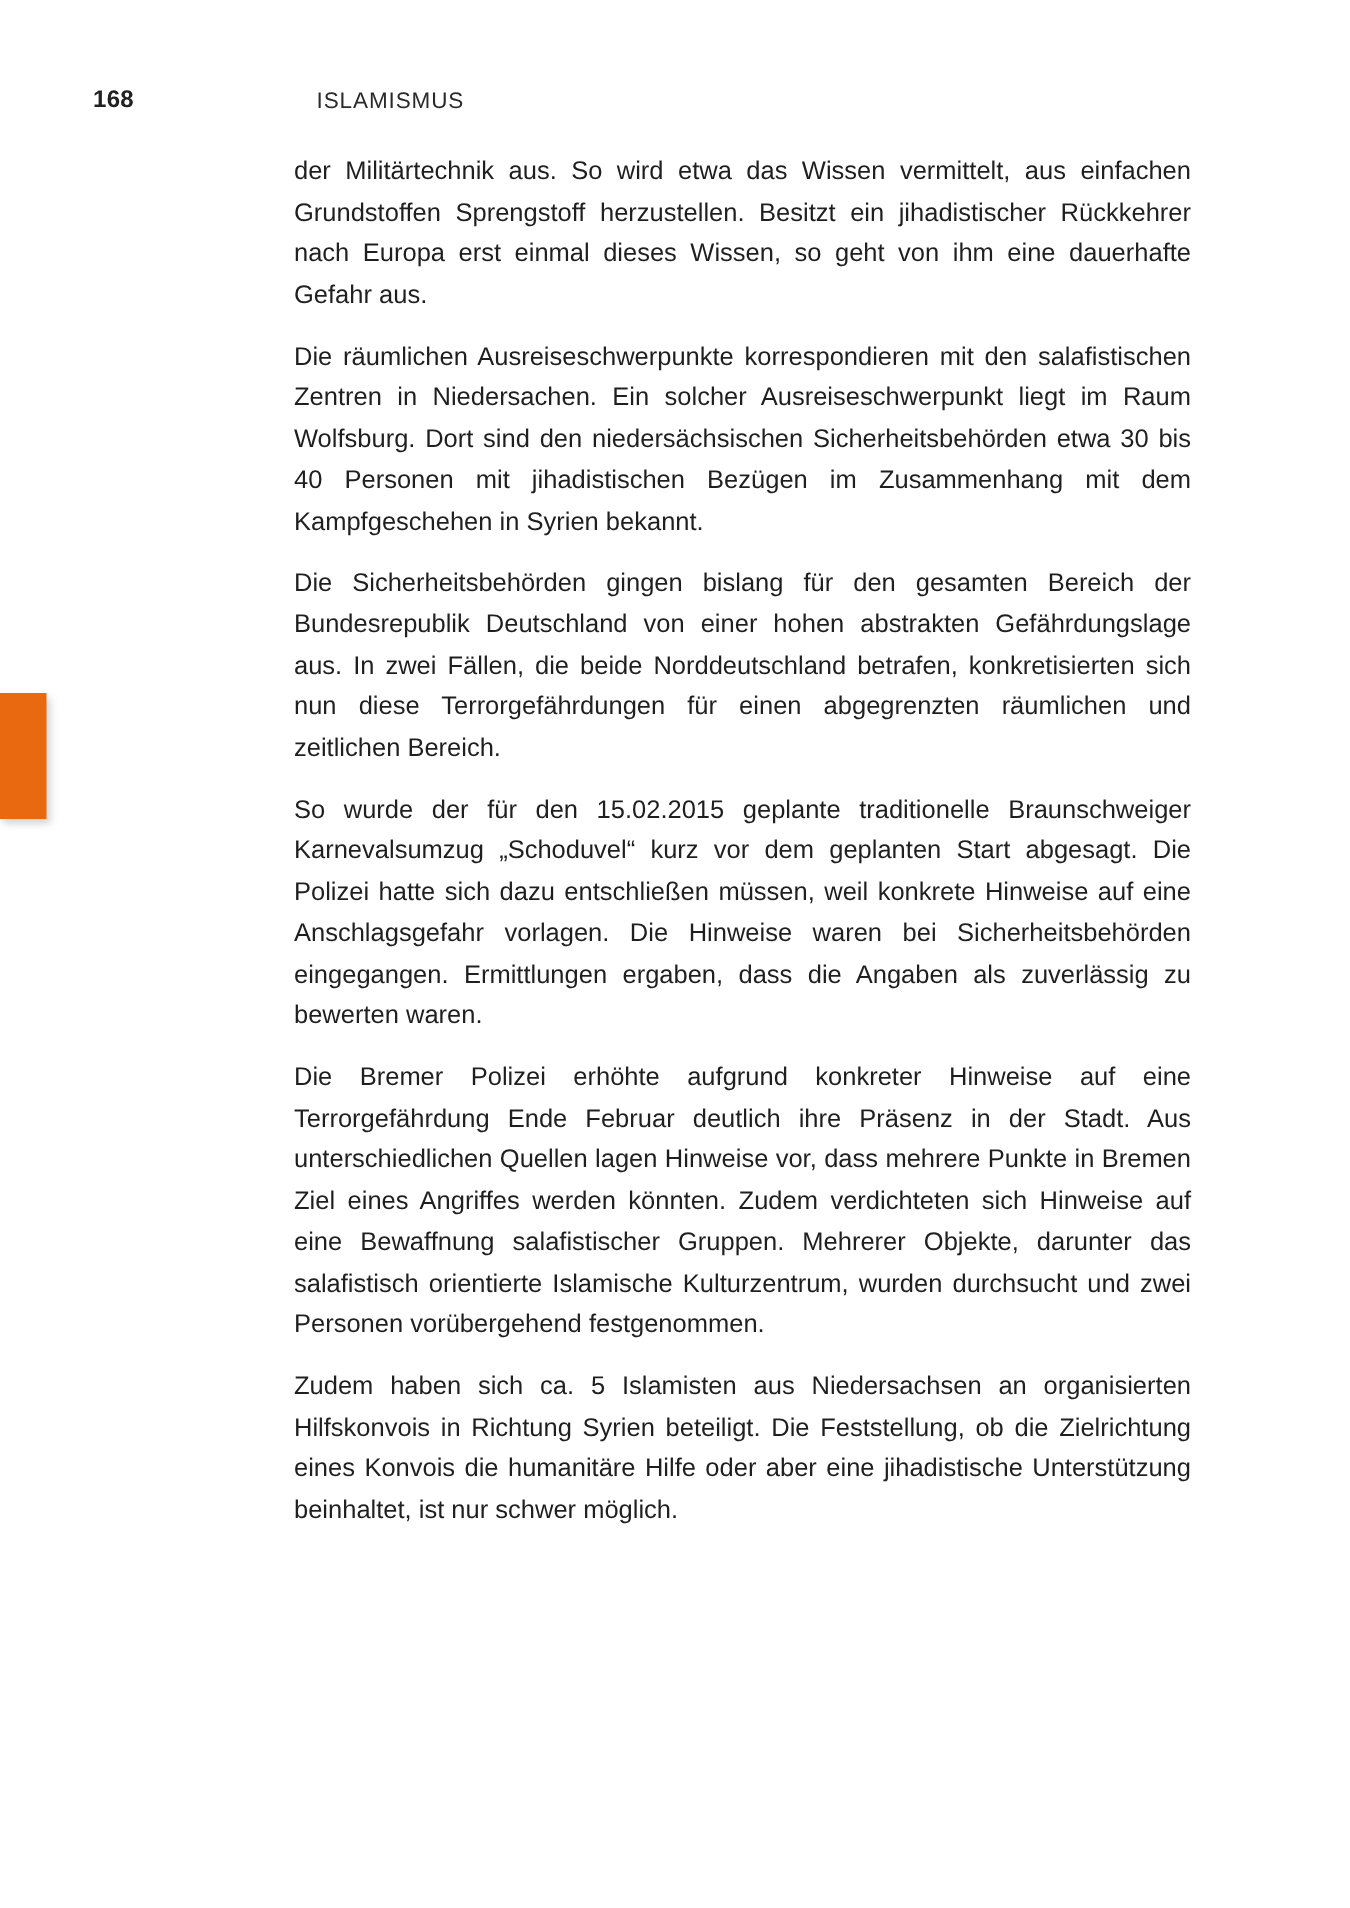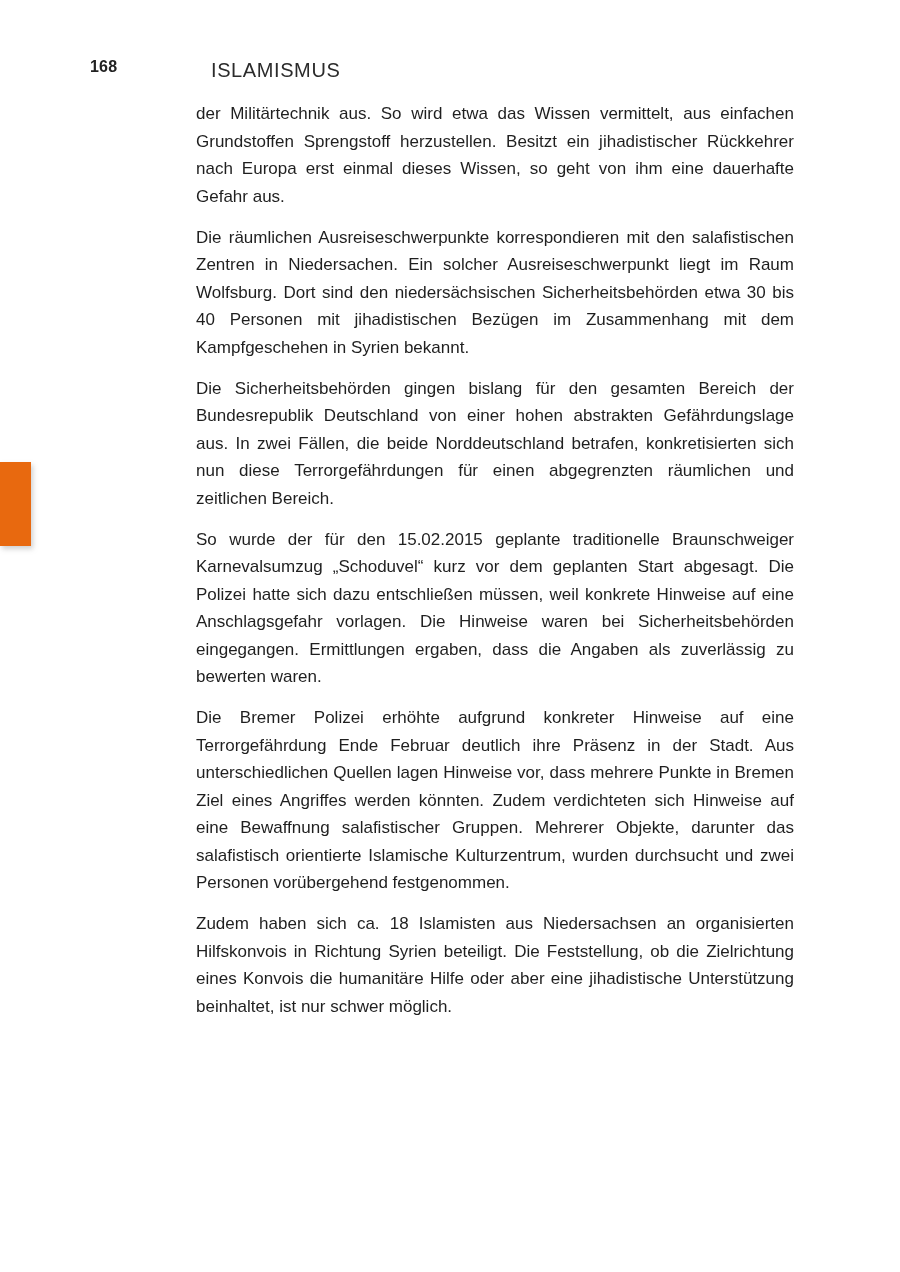--- a/index.html
+++ b/index.html
@@ -17,27 +17,26 @@
     color: #1f1f1f;
   }
   .page-number {
     position: absolute;
     left: 62px;
     top: 58px;
     font-size: 16px;
     font-weight: 600;
     color: #222222;
     letter-spacing: 0.2px;
-    margin-left: 28px;
   }
   .running-head {
     position: absolute;
     left: 211px;
     top: 59px;
-    font-size: 20px;
+    font-size: 15px;
     font-weight: 400;
     color: #2b2b2b;
     letter-spacing: 0.6px;
   }
   .chapter-tab {
     position: absolute;
     left: 0;
     top: 462px;
     width: 31px;
     height: 84px;
@@ -72,16 +71,16 @@
   <div class="running-head">ISLAMISMUS</div>
 
   <div class="chapter-tab" style="background: rgb(232, 105, 15);"></div>
 
   <div class="body-text">
     <p>der Militärtechnik aus. So wird etwa das Wissen vermittelt, aus einfachen Grundstoffen Sprengstoff herzustellen. Besitzt ein jihadistischer Rückkehrer nach Europa erst einmal dieses Wissen, so geht von ihm eine dauerhafte Gefahr aus.</p>
     <p>Die räumlichen Ausreiseschwerpunkte korrespondieren mit den salafistischen Zentren in Niedersachen. Ein solcher Ausreiseschwerpunkt liegt im Raum Wolfsburg. Dort sind den niedersächsischen Sicherheitsbehörden etwa 30 bis 40 Personen mit jihadistischen Bezügen im Zusammenhang mit dem Kampfgeschehen in Syrien bekannt.</p>
     <p>Die Sicherheitsbehörden gingen bislang für den gesamten Bereich der Bundesrepublik Deutschland von einer hohen abstrakten Gefährdungslage aus. In zwei Fällen, die beide Norddeutschland betrafen, konkretisierten sich nun diese Terrorgefährdungen für einen abgegrenzten räumlichen und zeitlichen Bereich.</p>
     <p>So wurde der für den 15.02.2015 geplante traditionelle Braunschweiger Karnevalsumzug „Schoduvel“ kurz vor dem geplanten Start abgesagt. Die Polizei hatte sich dazu entschließen müssen, weil konkrete Hinweise auf eine Anschlagsgefahr vorlagen. Die Hinweise waren bei Sicherheitsbehörden eingegangen. Ermittlungen ergaben, dass die Angaben als zuverlässig zu bewerten waren.</p>
     <p>Die Bremer Polizei erhöhte aufgrund konkreter Hinweise auf eine Terrorgefährdung Ende Februar deutlich ihre Präsenz in der Stadt. Aus unterschiedlichen Quellen lagen Hinweise vor, dass mehrere Punkte in Bremen Ziel eines Angriffes werden könnten. Zudem verdichteten sich Hinweise auf eine Bewaffnung salafistischer Gruppen. Mehrerer Objekte, darunter das salafistisch orientierte Islamische Kulturzentrum, wurden durchsucht und zwei Personen vorübergehend festgenommen.</p>
-    <p>Zudem haben sich ca. 18 Islamisten aus Niedersachsen an organisierten Hilfskonvois in Richtung Syrien beteiligt. Die Feststellung, ob die Zielrichtung eines Konvois die humanitäre Hilfe oder aber eine jihadistische Unterstützung beinhaltet, ist nur schwer möglich.</p>
+    <p>Zudem haben sich ca. 5 Islamisten aus Niedersachsen an organisierten Hilfskonvois in Richtung Syrien beteiligt. Die Feststellung, ob die Zielrichtung eines Konvois die humanitäre Hilfe oder aber eine jihadistische Unterstützung beinhaltet, ist nur schwer möglich.</p>
   </div>
 
 </div>
 
 </body></html>

